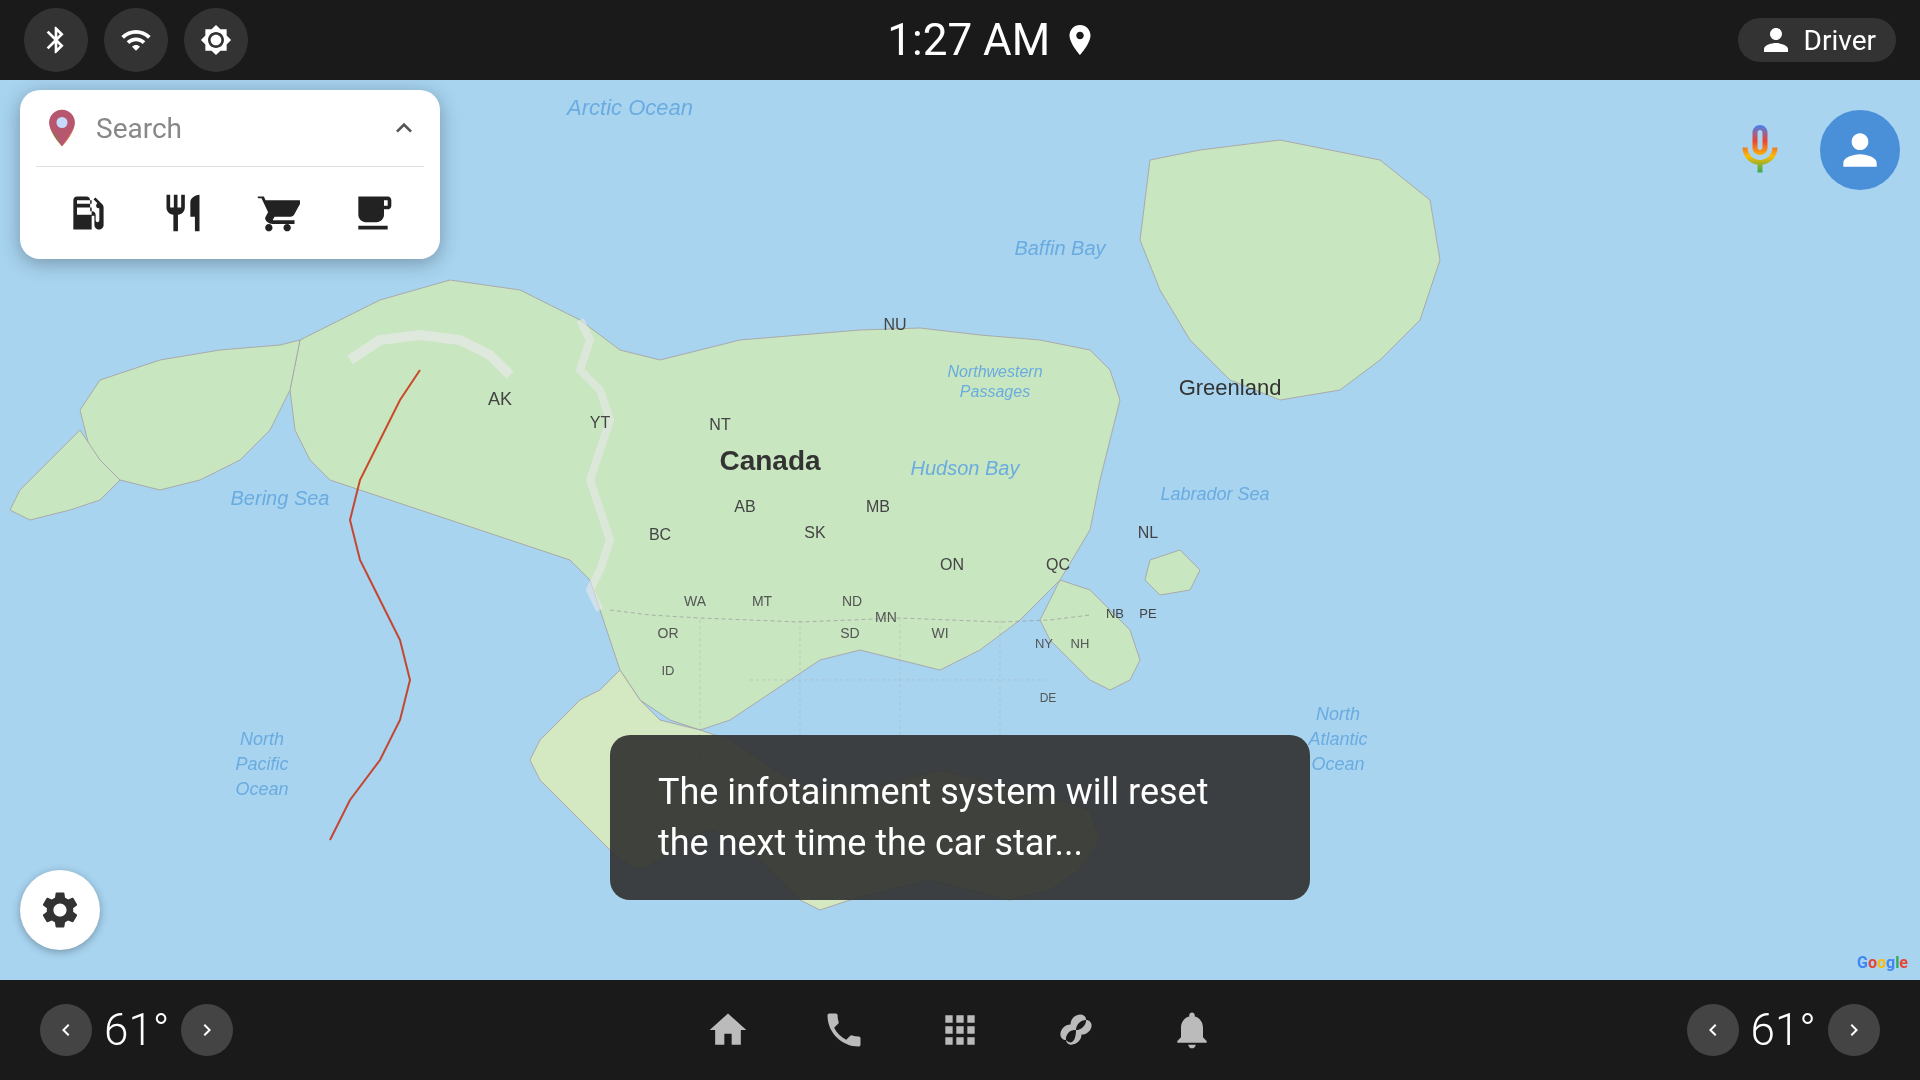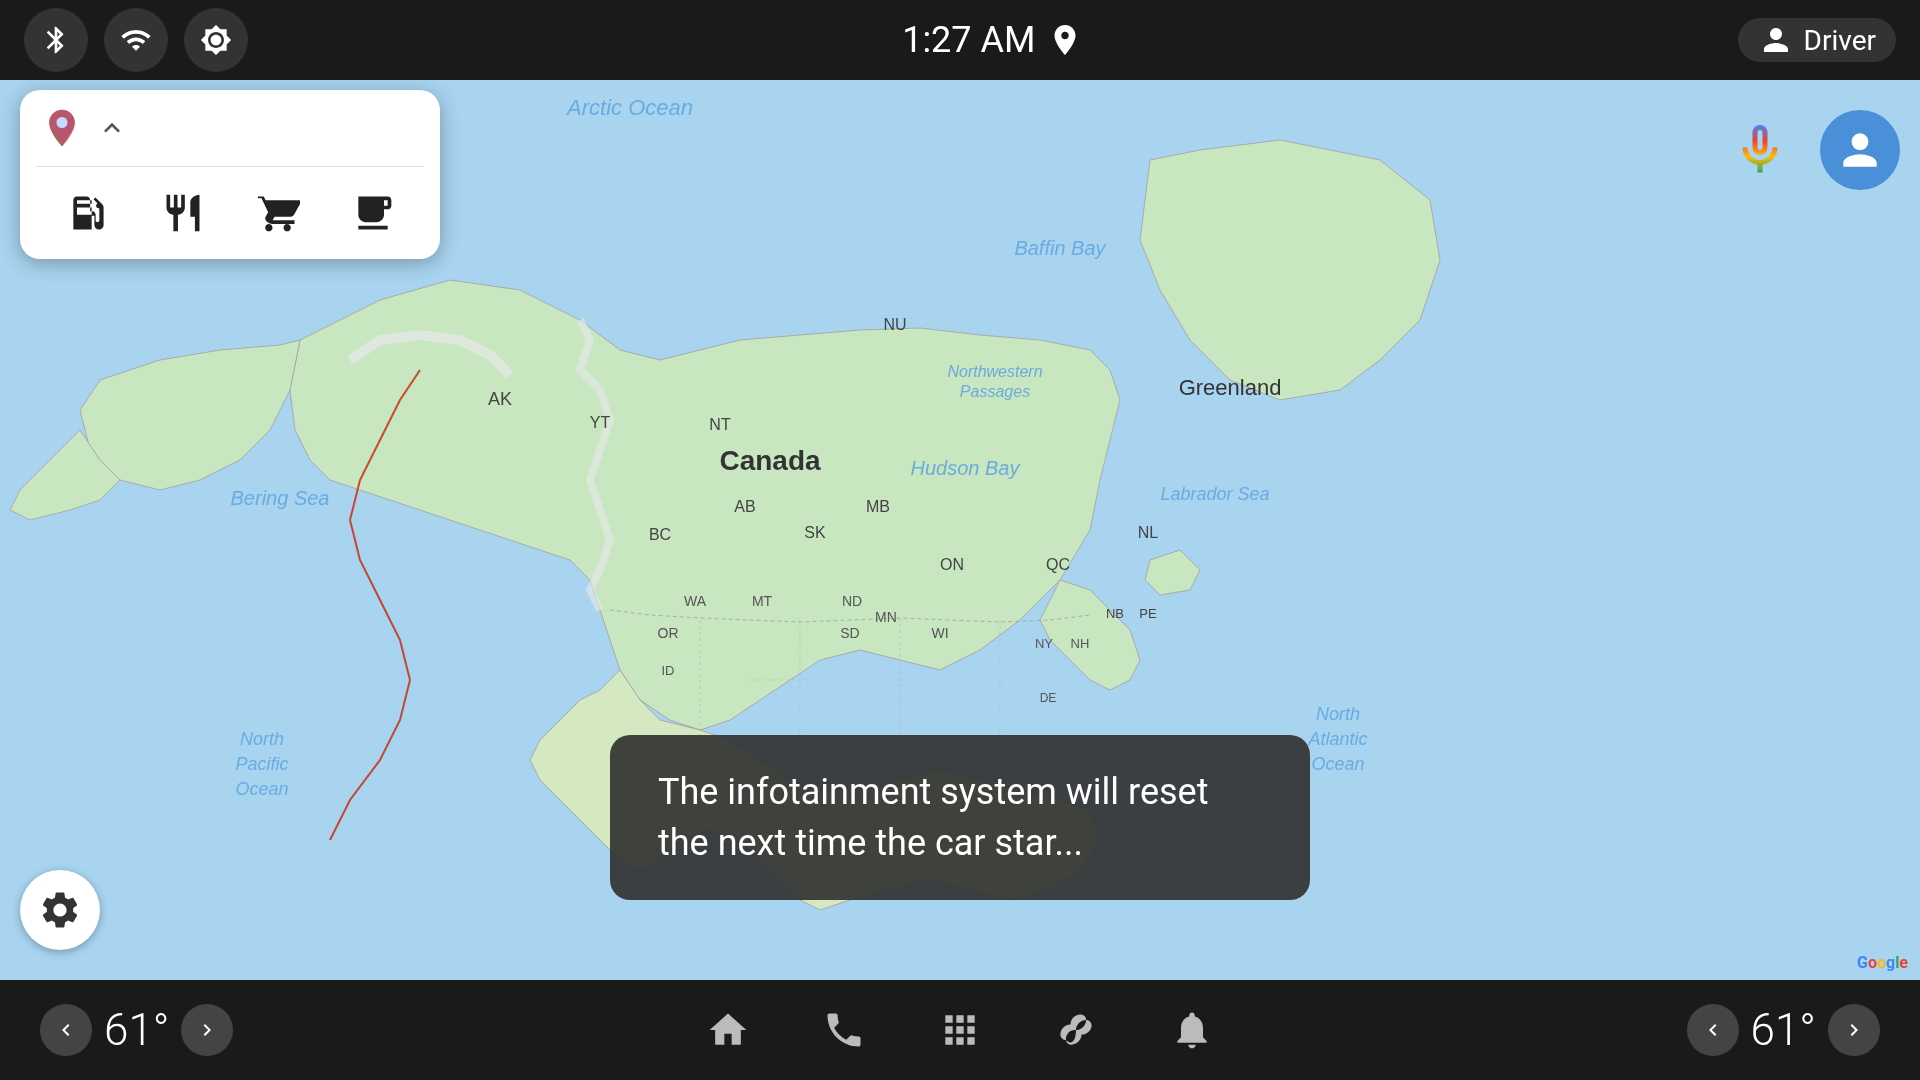--- a/index.html
+++ b/index.html
@@ -41,21 +41,21 @@
     }
     .icon-circle svg {
       width: 32px;
       height: 32px;
       fill: white;
     }
     .top-center {
       display: flex;
       align-items: center;
       gap: 12px;
-      font-size: 36px;
+      font-size: 44px;
       color: white;
       font-weight: 400;
     }
     .top-right {
       display: flex;
       align-items: center;
       gap: 12px;
     }
     .driver-pill {
       display: flex;
@@ -419,20 +419,21 @@
   <div id="search-widget">
     <div class="search-bar">
 
       <svg class="maps-logo" viewBox="0 0 48 48">
         <path d="M24 4C16.27 4 10 10.27 10 18c0 11 14 26 14 26s14-15 14-26c0-7.73-6.27-14-14-14z" fill="#EA4335"></path>
         <circle cx="24" cy="18" r="6" fill="white"></circle>
         <path d="M24 4C16.27 4 10 10.27 10 18c0 3.37 1.2 6.46 3.17 8.87L24 44s14-15 14-26c0-7.73-6.27-14-14-14z" fill="#4285F4" opacity="0.3"></path>
         <path d="M10 18c0 5.4 2.89 10.15 7.2 12.77L24 44s-14-15-14-26z" fill="#34A853" opacity="0.4"></path>
         <path d="M24 4c7.73 0 14 6.27 14 14 0 3.37-1.2 6.46-3.17 8.87L24 44s14-15 14-26c0-7.73-6.27-14-14-14z" fill="#FBBC05" opacity="0.3"></path>
       </svg>
+      <span class="search-text">Search</span>
       <svg class="chevron-up" viewBox="0 0 24 24">
         <path d="M7.41 15.41L12 10.83l4.59 4.58L18 14l-6-6-6 6z"></path>
       </svg>
     </div>
     <div class="search-divider"></div>
     <div class="search-shortcuts">
 
       <div class="shortcut-icon">
         <svg viewBox="0 0 24 24">
           <path d="M19.77 7.23l.01-.01-3.72-3.72-1.06 1.06 2.12 2.12c-.39.27-.66.68-.7 1.17-.06.8.54 1.53 1.35 1.59.14.01.27 0 .4-.03v6.59c0 .55-.45 1-1 1s-1-.45-1-1V13c0-1.1-.9-2-2-2h-1V5c0-1.1-.9-2-2-2H6C4.9 3 4 3.9 4 5v16h10v-7.5h1.5v5c0 1.38 1.12 2.5 2.5 2.5 1.38 0 2.5-1.12 2.5-2.5V9c0-.69-.28-1.32-.73-1.77zM14 13H6v-4h8v4zm0-6H6V5h8v2z"></path>

